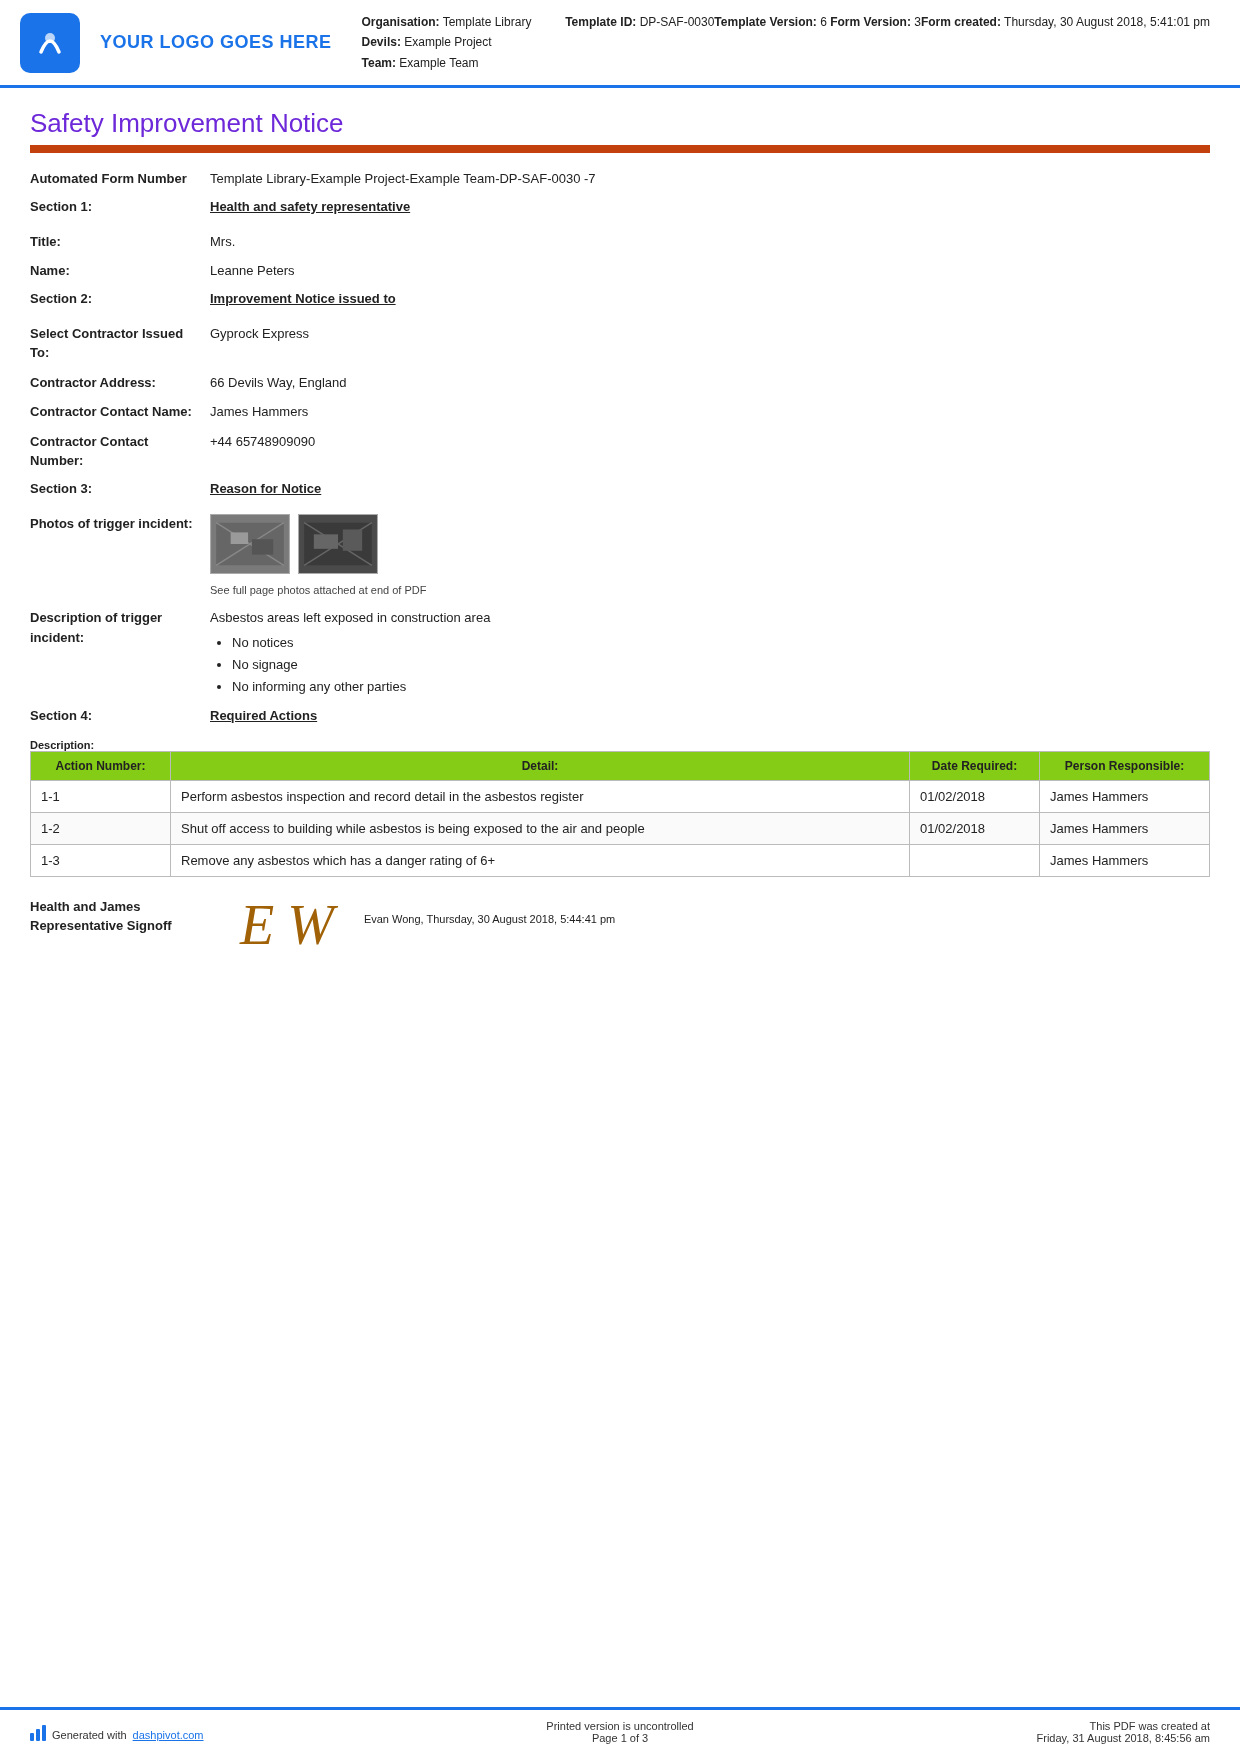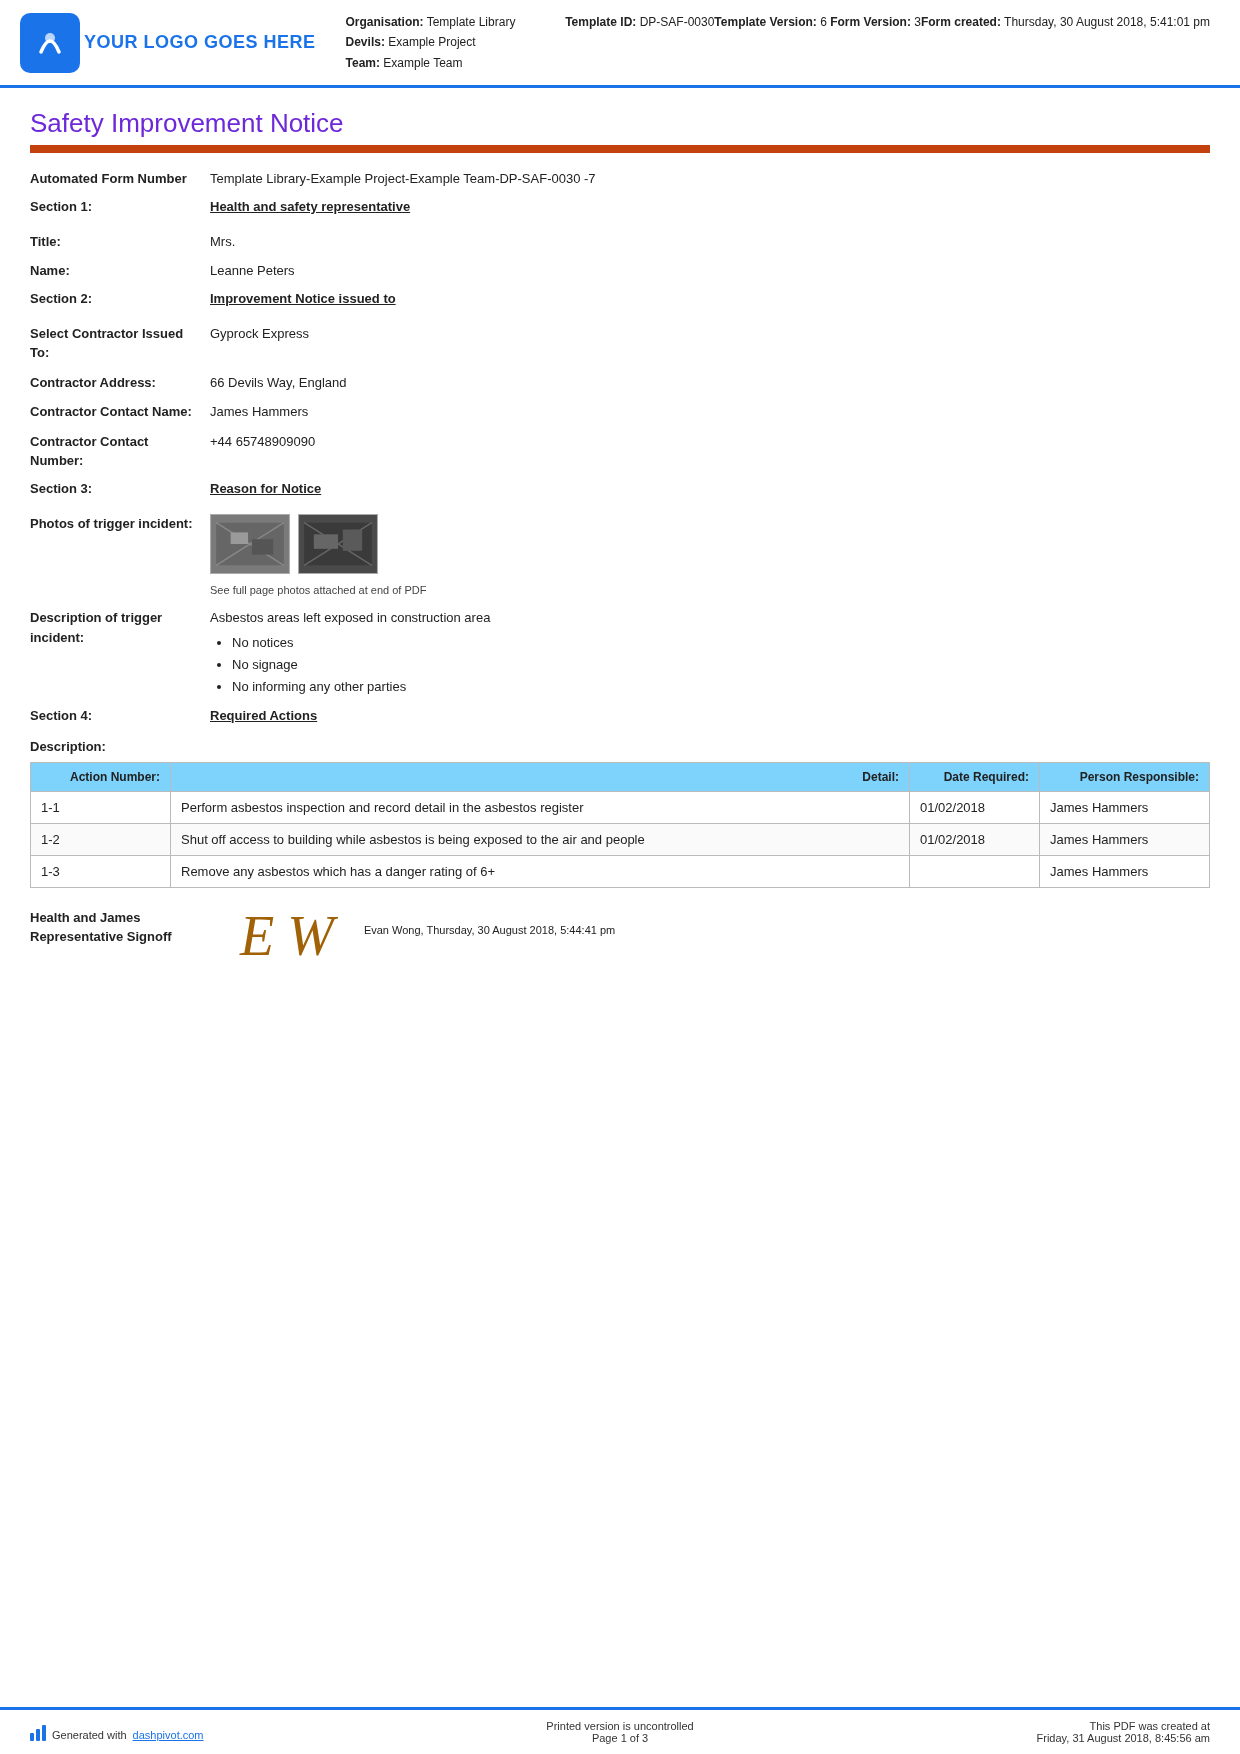--- a/index.html
+++ b/index.html
@@ -25,21 +25,21 @@
       display: flex;
       flex-direction: row;
       align-items: stretch;
       border-bottom: 3px solid #1a73e8;
       padding: 12px 30px 12px 20px;
       gap: 30px;
     }
     .logo-area {
       display: flex;
       align-items: center;
-      gap: 4px;
+      gap: 20px;
       min-width: 280px;
       text-align: right;
     }
     .logo-icon {
       width: 60px;
       height: 60px;
       background: #1a73e8;
       border-radius: 10px;
       display: flex;
       align-items: center;
@@ -169,33 +169,32 @@
       color: #444;
       margin-top: 2px;
     }
 
     
     .table-section {
       margin-top: 16px;
     }
     .table-desc-label {
       font-weight: bold;
-      font-size: 13px;
-      margin-bottom: 8px;
+      font-size: 11px;
     }
     table.actions-table {
       width: 100%;
       border-collapse: collapse;
       font-size: 13px;
     }
     table.actions-table th {
-      background: #7dd3fc;
+      background: #84cc16;
       border: 1px solid #bbb;
       padding: 7px 10px;
-      text-align: right;
+      text-align: center;
       font-weight: bold;
       font-size: 12px;
     }
     table.actions-table td {
       border: 1px solid #bbb;
       padding: 8px 10px;
       vertical-align: top;
     }
     table.actions-table tr:nth-child(even) td { background: #fafafa; }
 

